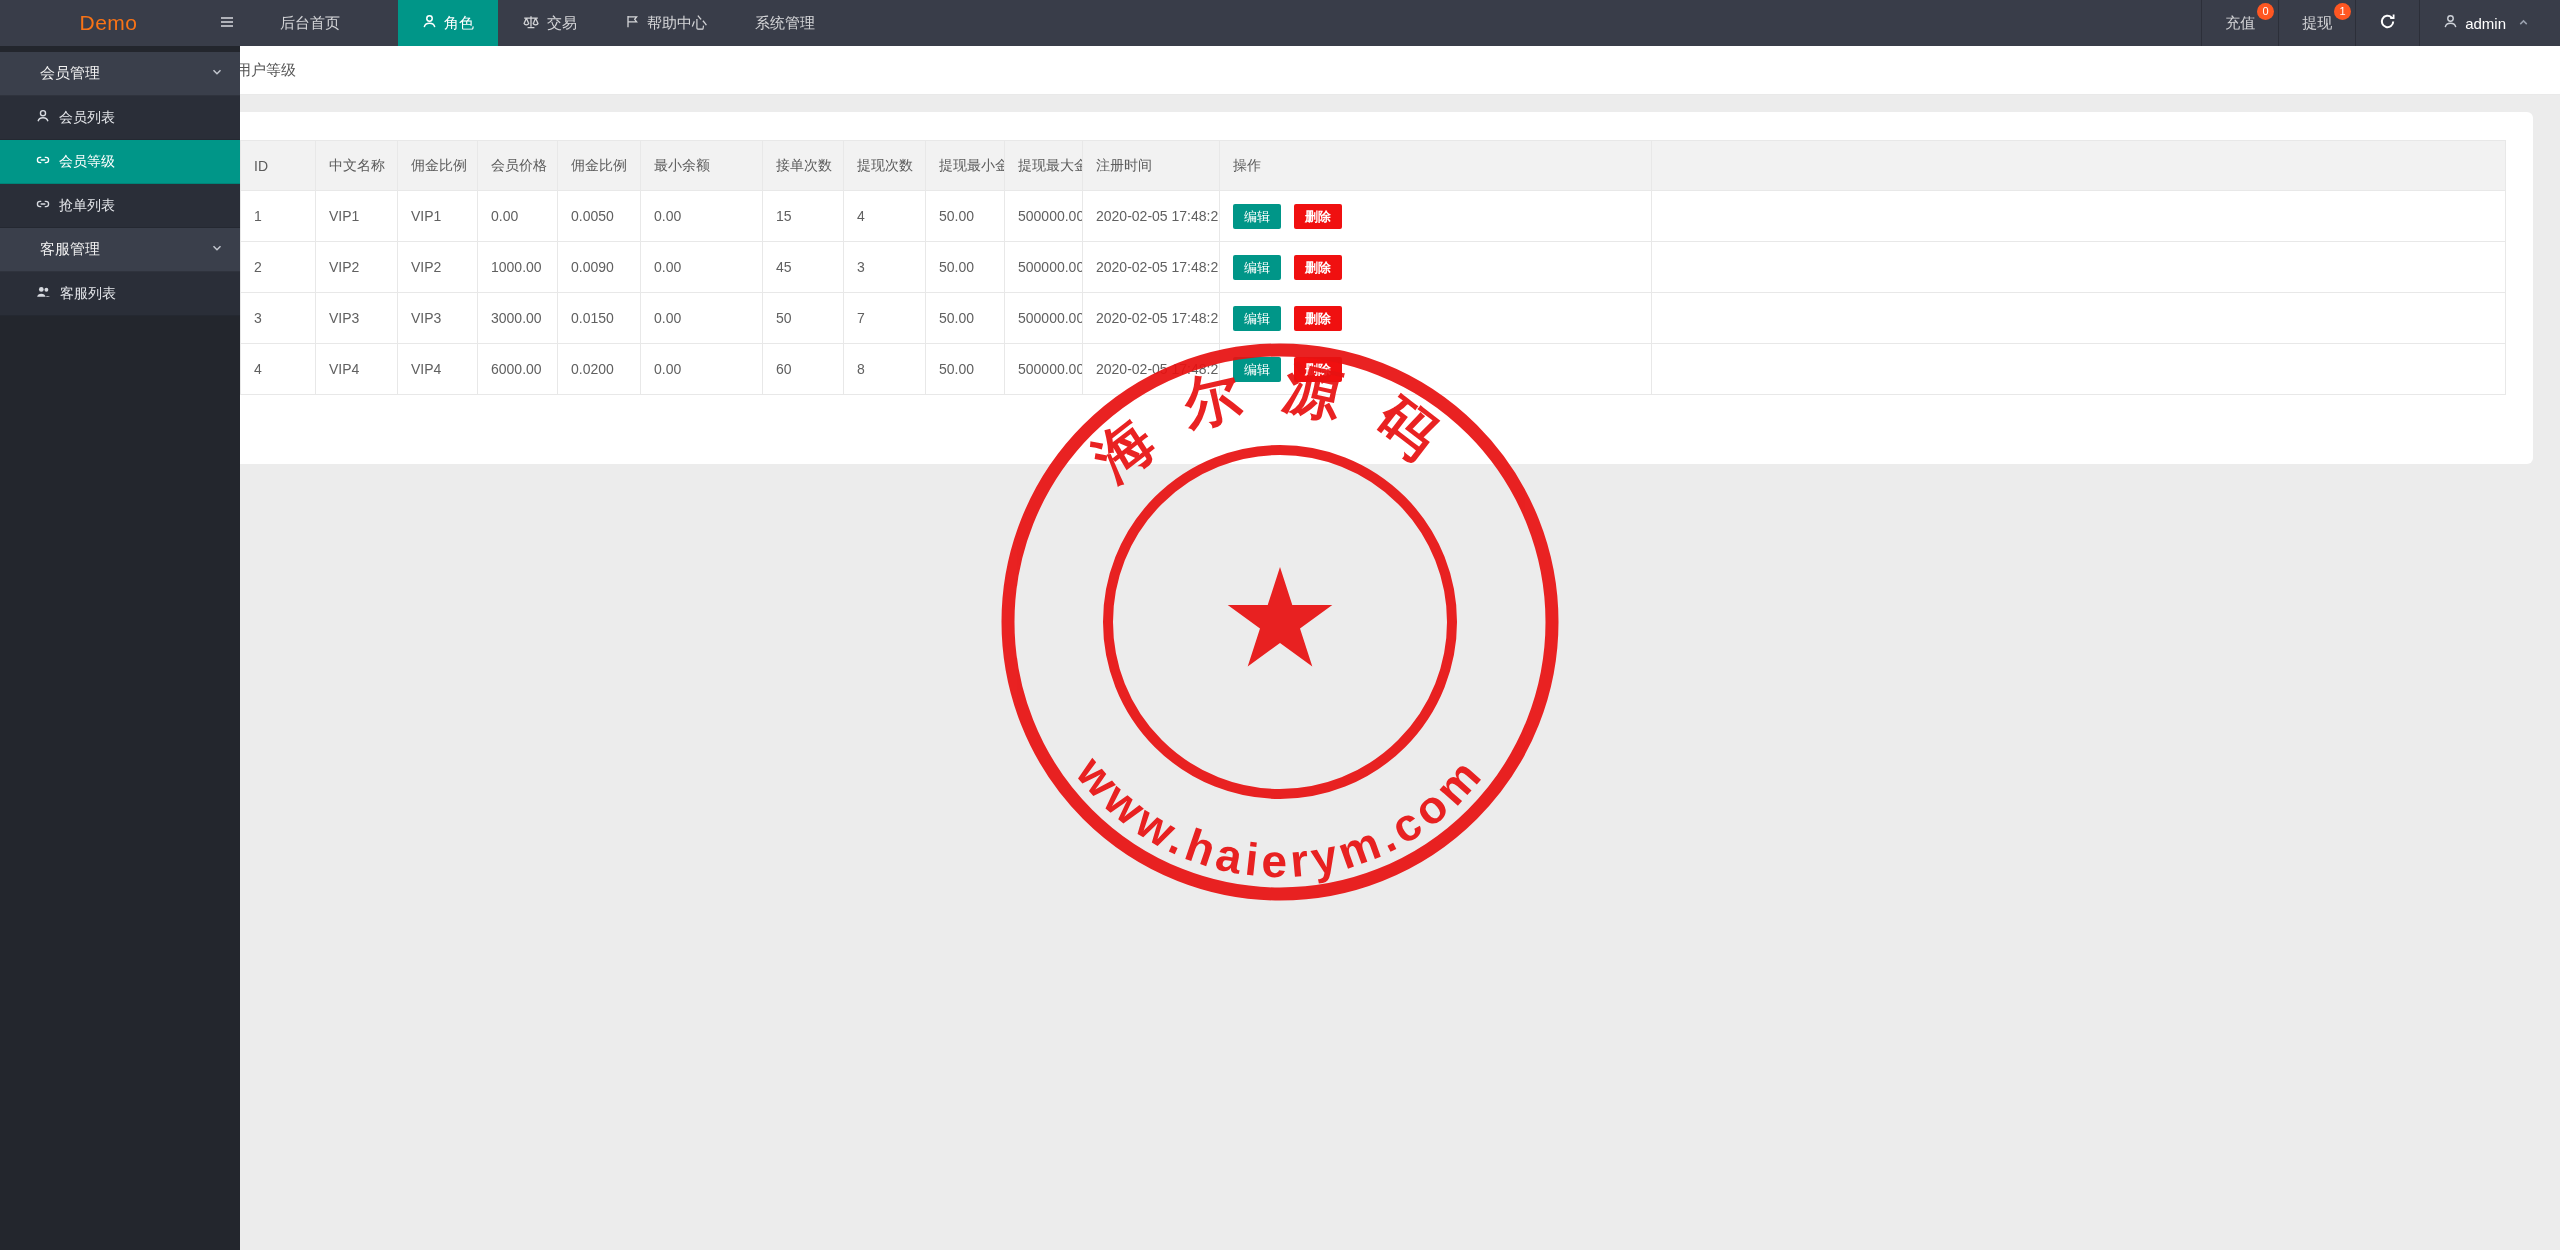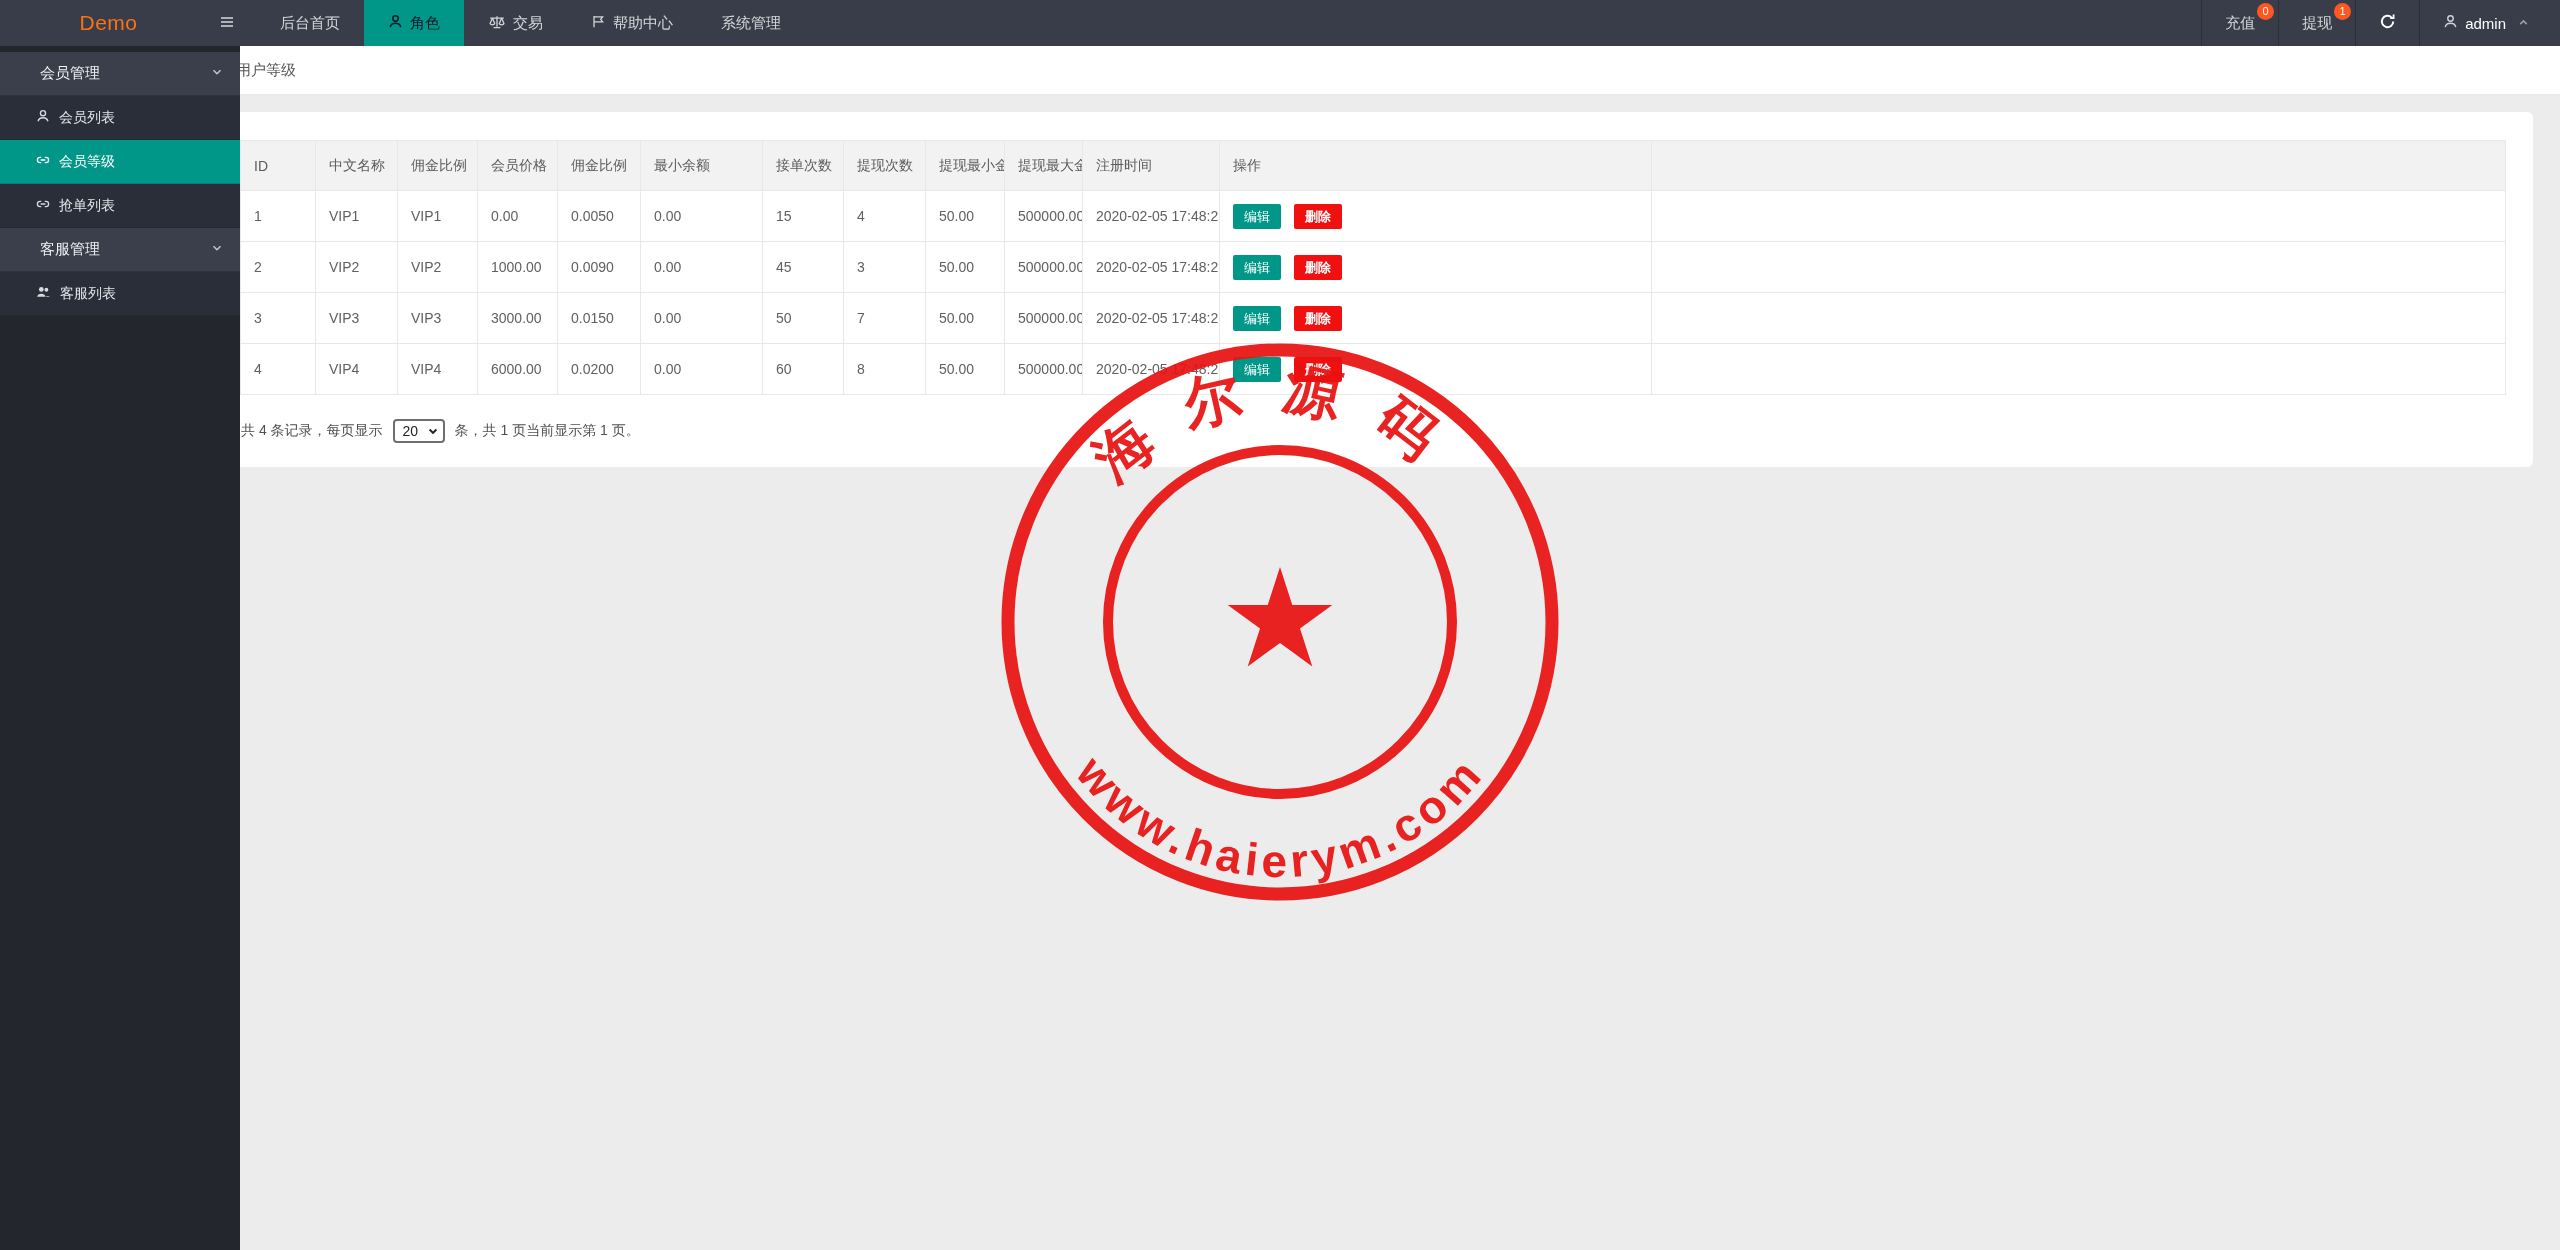--- a/index.html
+++ b/index.html
@@ -20,21 +20,21 @@
   .hamburger {
     width:42px; display:flex; align-items:center; justify-content:center;
     color:#d7d9de; cursor:pointer; margin-left:6px;
   }
   .nav-left { display:flex; align-items:stretch; margin-left:8px; }
   .nav-item {
     display:flex; align-items:center; gap:7px; padding:0 24px;
     color:rgba(255,255,255,.78); font-size:15px; cursor:pointer; white-space:nowrap;
   }
   .nav-item svg { flex:0 0 auto; }
-  .nav-item.active { background:#009688; color:#0f172a; }
+  .nav-item.active { background:#009688; color:#ffffff;margin-left:34px; }
   .nav-right { margin-left:auto; display:flex; align-items:stretch; }
   .nav-right .nav-item { position:relative; padding:0 23px; border-left:1px solid rgba(0,0,0,.22); }
   .nav-right .nav-item:last-child { padding-right:30px; }
   .badge {
     position:absolute; top:3px; right:4px; min-width:17px; height:17px;
     background:#ff5722; border-radius:9px; color:#fff; font-size:11px;
     line-height:17px; text-align:center; padding:0 4px;
   }
   .chev-up { color:#99a0ad; margin-left:4px; }
   
@@ -342,32 +342,20 @@
           <td class="cell-val">2020-02-05 17:48:29</td>
           <td>
             <button class="btn btn-edit">编辑</button>
             <button class="btn btn-del">删除</button>
           </td>
           <td></td>
         </tr>
           </tbody>
       </table>
 
-      <div class="pager">
-        <span>共 4 条记录，每页显示</span>
-        <span class="select-wrap">
-          <select>
-            <option>20</option>
-          </select>
-          <svg width="12" height="12" viewBox="0 0 16 16" fill="none" stroke="#222" stroke-width="2.6">
-              <path d="M3.5 6l4.5 4.5L12.5 6"></path>
-            </svg>
-        </span>
-        <span>条，共 1 页当前显示第 1 页。</span>
-      </div>
     </div>
   </div>
 </div>
 
 <svg class="stamp" viewBox="0 0 600 600">
   <g opacity="0.93">
     <circle cx="300" cy="300" r="272" fill="none" stroke="#e81212" stroke-width="13"></circle>
     <circle cx="300" cy="300" r="172" fill="none" stroke="#e81212" stroke-width="10"></circle>
     <path id="arcTop" d="M 88 300 A 212 212 0 0 1 512 300" fill="none"></path>
     <path id="arcBot" d="M 45 300 A 255 255 0 0 0 555 300" fill="none"></path>

